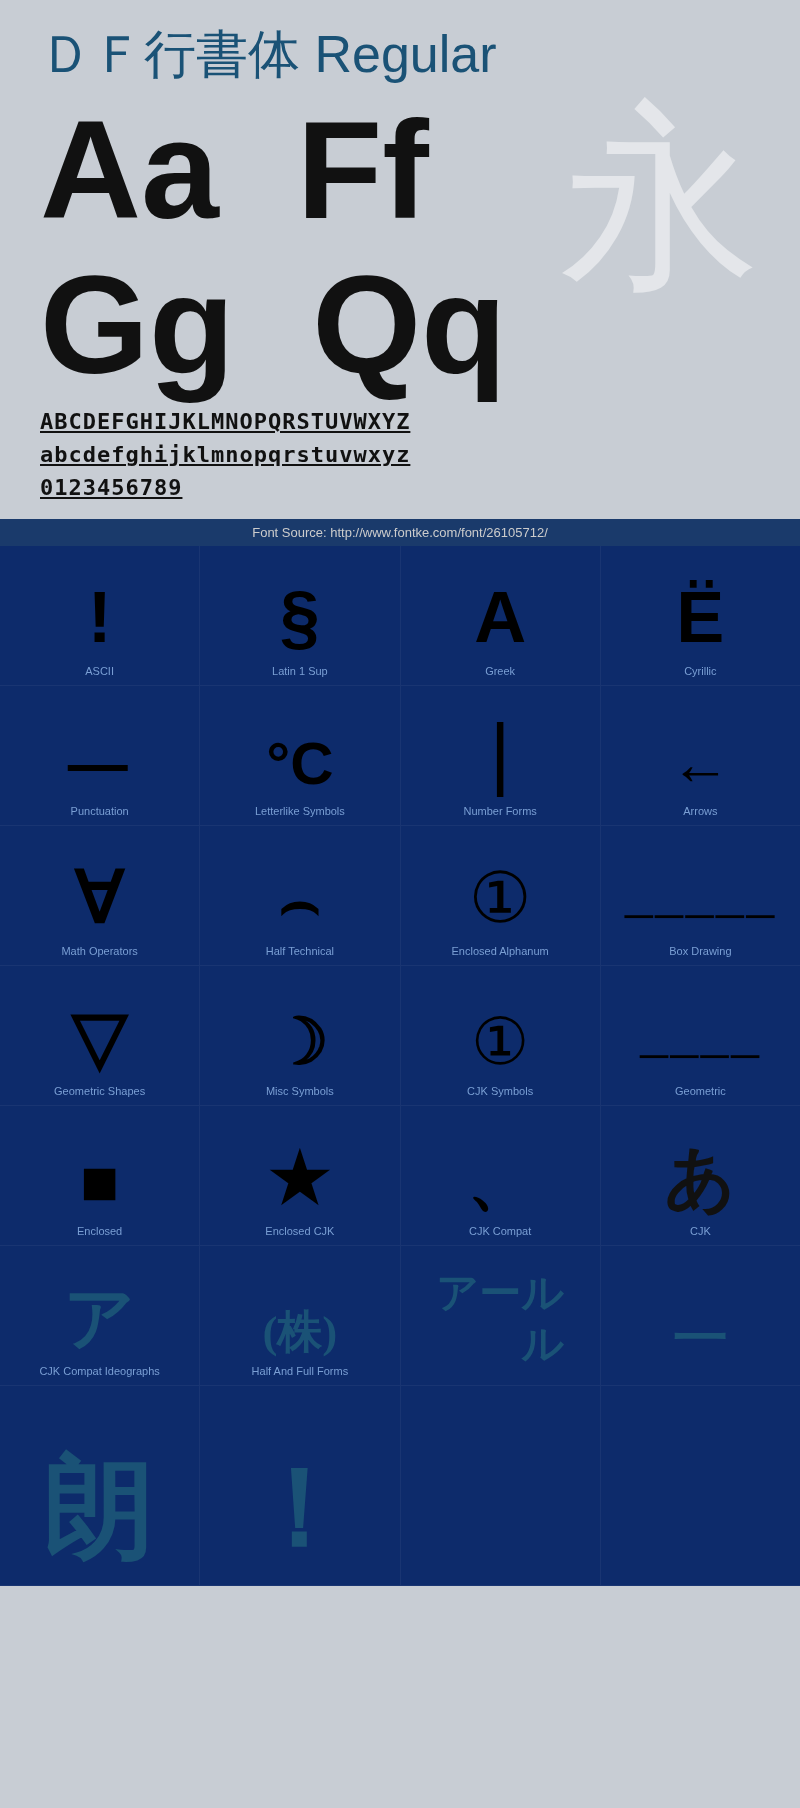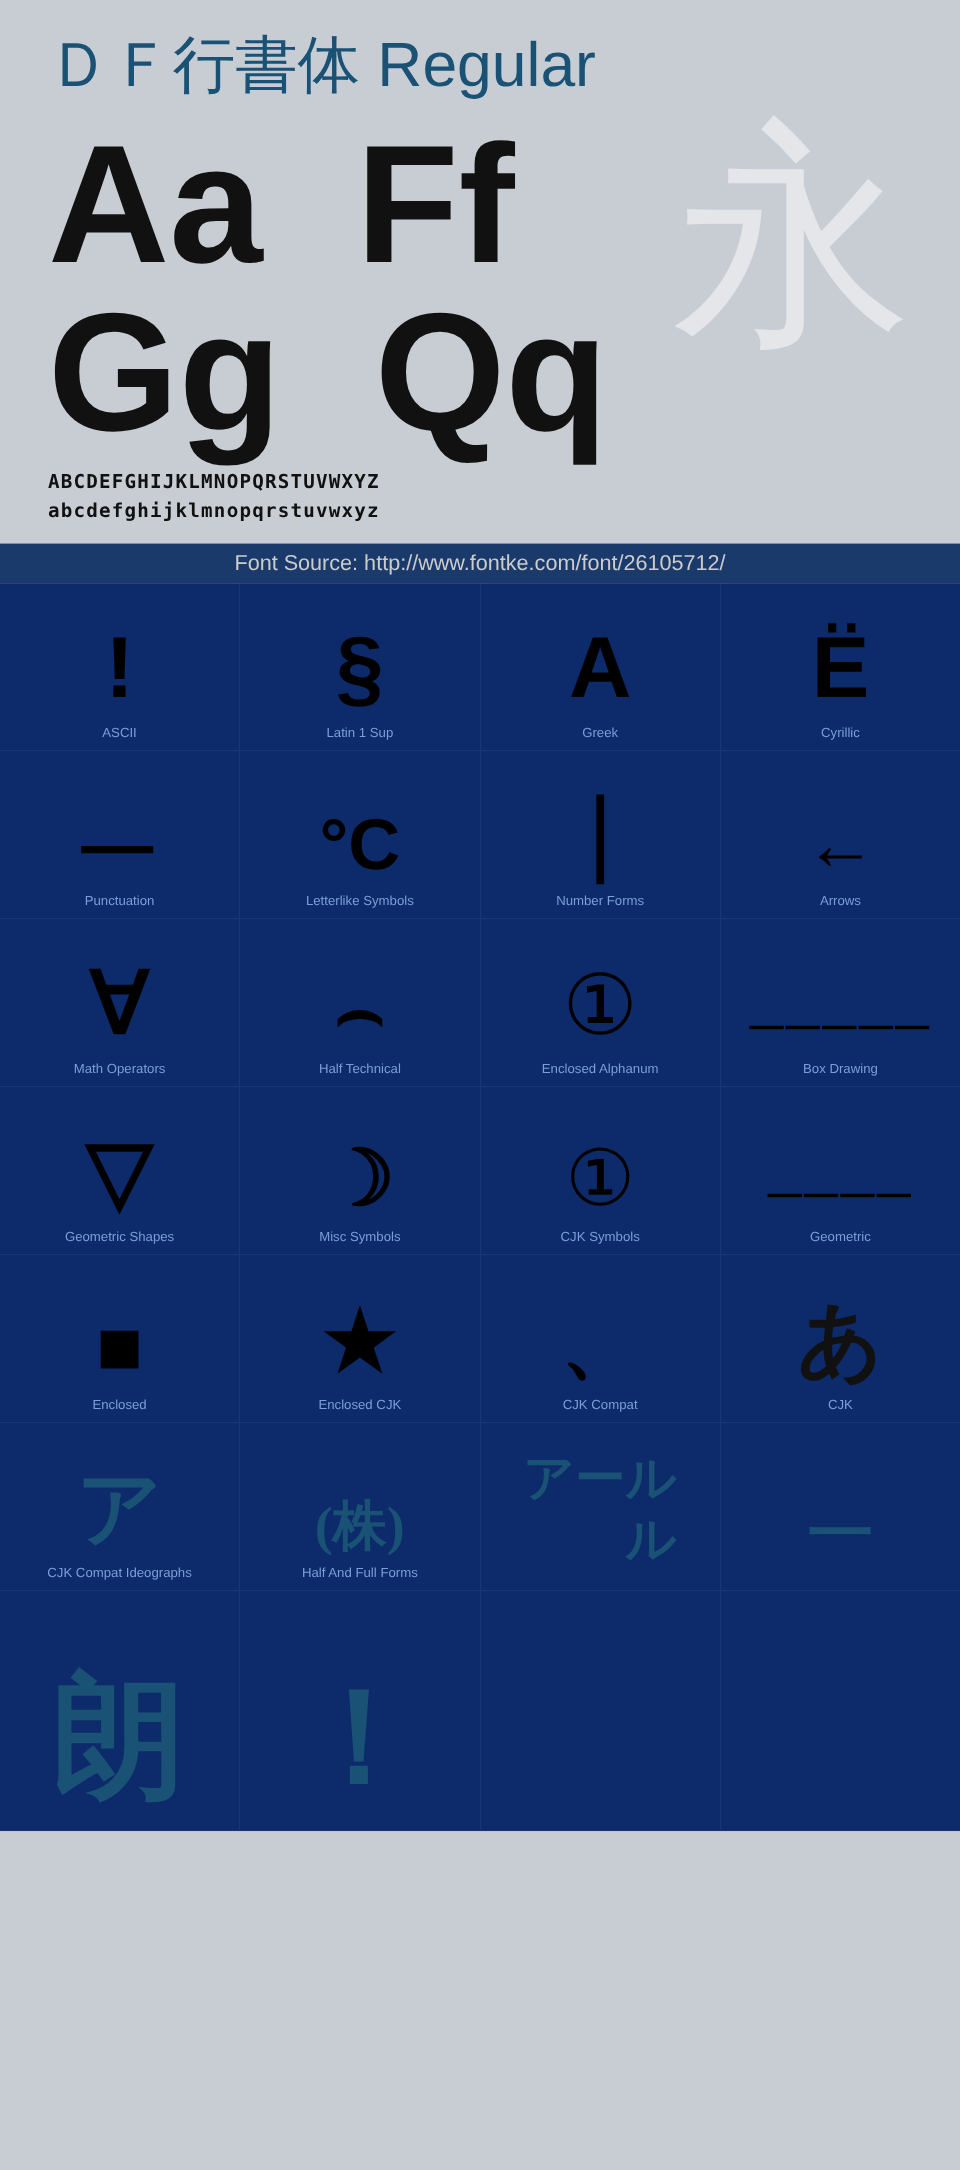--- a/index.html
+++ b/index.html
@@ -35,38 +35,39 @@
       top: 0;
       font-size: 200px;
       color: rgba(255,255,255,0.5);
       font-family: serif;
       line-height: 1;
     }
     .alphabet-section {
       padding: 10px 0 5px 0;
     }
     .alphabet-line {
-      font-size: 16px;
+      font-size: 22px;
       font-weight: bold;
       color: #111;
       line-height: 1.5;
       font-family: monospace;
       letter-spacing: 1px;
+      text-decoration: underline;
     }
     .credit {
       text-align: right;
       font-size: 13px;
       color: #555;
       padding: 5px 0;
     }
     .source-bar {
       background: #1a3a6b;
       color: #ccc;
       text-align: center;
-      font-size: 18px;
+      font-size: 13px;
       padding: 6px;
     }
 
     
     .grid-section {
       background: #0d2b6b;
       width: 800px;
     }
     .grid-row {
       display: flex;
@@ -111,30 +112,31 @@
       font-family: serif;
     }
   </style>
 </head>
 <body>
 
 <div class="header-section">
   <div class="font-title">ＤＦ行書体 Regular</div>
 
   <div class="large-letters">
-    <div style="display:flex; flex-direction:column;">
+    <div style="display:flex; flex-direction:column;gap:15px;">
       <div class="large-letters-left">Aa &nbsp;Ff</div>
       <div class="large-letters-left">Gg &nbsp;Qq</div>
     </div>
     <div class="kanji-watermark">永</div>
   </div>
 
   <div class="alphabet-section">
     <div class="alphabet-line">ABCDEFGHIJKLMNOPQRSTUVWXYZ</div>
     <div class="alphabet-line">abcdefghijklmnopqrstuvwxyz</div>
+    <div class="alphabet-line">0123456789</div>
   </div>
 
 </div>
 
 <div class="source-bar">Font Source: http://www.fontke.com/font/26105712/</div>
 
 <div class="grid-section">
 
   <div class="grid-row">
     <div class="grid-cell">

